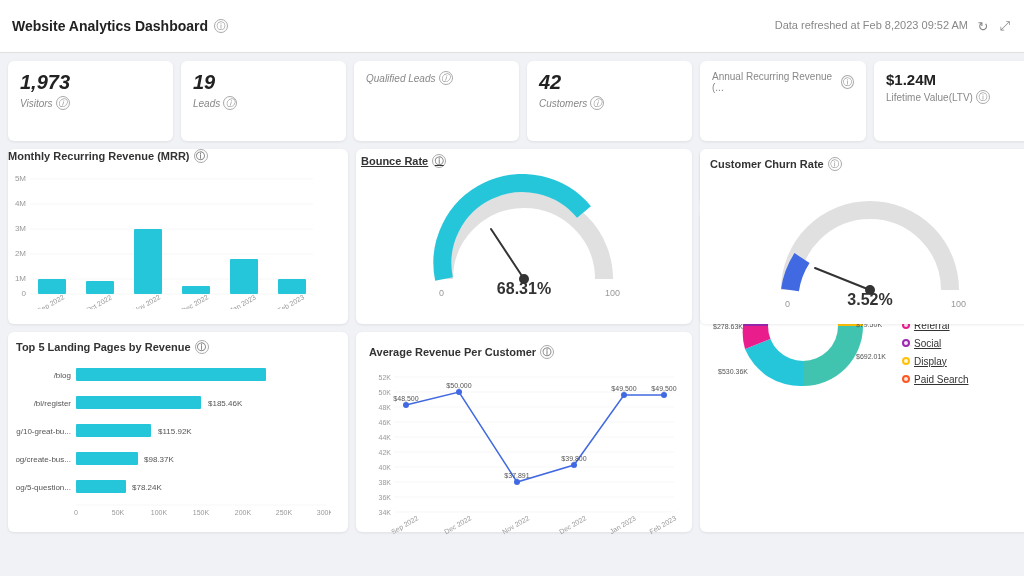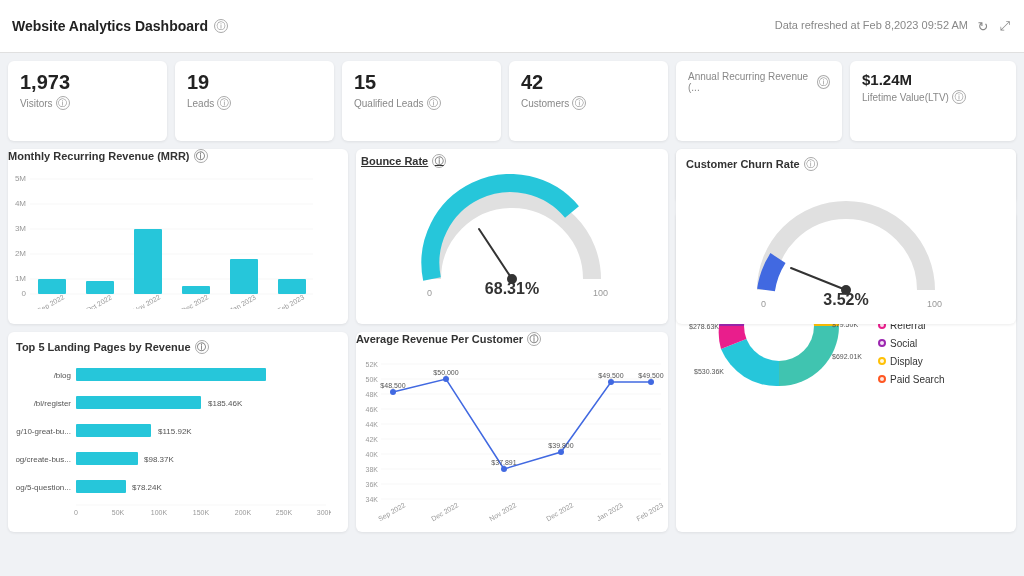--- a/index.html
+++ b/index.html
@@ -14,21 +14,21 @@
     .icon-circle { width: 14px; height: 14px; border-radius: 50%; border: 1px solid #aaa; display: inline-flex; align-items: center; justify-content: center; font-size: 9px; color: #888; cursor: pointer; }
     
     .card { background: #fff; border-radius: 6px; padding: 10px 12px; box-shadow: 0 1px 3px rgba(0,0,0,0.08); }
     .kpi-card { background: #fff; border-radius: 6px; padding: 10px 12px; box-shadow: 0 1px 3px rgba(0,0,0,0.08); }
     .kpi-value { font-size: 20px; font-weight: 700; color: #222; margin-bottom: 2px; }
     .kpi-label { font-size: 10px; color: #888; display: flex; align-items: center; gap: 3px; }
     .card-title { font-size: 11px; font-weight: 600; color: #333; margin-bottom: 6px; display: flex; align-items: center; gap: 4px; }
     
     svg text { font-family: -apple-system, sans-serif; }
     
-    .legend-item { display: flex; align-items: center; gap: 4px; font-size: 10px; margin-bottom: 3px; }
+    .legend-item { display: flex; align-items: center; gap: 4px; font-size: 10px; margin-bottom: 3px; text-decoration: underline; }
     .legend-dot-ring { width: 8px; height: 8px; border-radius: 50%; border: 2px solid; flex-shrink: 0; background: transparent; }
   </style>
 </head>
 <body>
 
 <div class="dashboard">
 
   <div class="header">
     <div class="header-left">
       <span class="header-title">Website Analytics Dashboard</span>
@@ -36,31 +36,30 @@
     </div>
     <div class="header-right">
       <span>Data refreshed at Feb 8,2023 09:52 AM</span>
       <span class="icon-circle" style="border:none; font-size:13px;">↻</span>
       <span class="icon-circle" style="border:none; font-size:13px;">⤢</span>
     </div>
   </div>
 
   <div style="display:grid; grid-template-columns: 340px 1fr 340px; grid-template-rows: 80px 175px 200px; gap:8px; padding:8px; flex:1; overflow:hidden;">
 
-    <div style="grid-column:1/3; grid-row:1; display:grid; grid-template-columns:repeat(4,1fr); gap:8px;">
+    <div style="grid-column:1/3; grid-row:1; display:grid; grid-template-columns:repeat(4,1fr); gap:8px;font-style:italic;">
       <div class="kpi-card">
         <div class="kpi-value">1,973</div>
         <div class="kpi-label">Visitors <span class="icon-circle">ⓘ</span></div>
       </div>
       <div class="kpi-card">
         <div class="kpi-value">19</div>
         <div class="kpi-label">Leads <span class="icon-circle">ⓘ</span></div>
       </div>
       <div class="kpi-card">
-        <div class="kpi-value">15</div>
         <div class="kpi-label">Qualified Leads <span class="icon-circle">ⓘ</span></div>
       </div>
       <div class="kpi-card">
         <div class="kpi-value">42</div>
         <div class="kpi-label">Customers <span class="icon-circle">ⓘ</span></div>
       </div>
     </div>
 
     <div style="grid-column:3; grid-row:1; display:grid; grid-template-columns:1fr 1fr; gap:8px;">
       <div class="kpi-card">
@@ -185,21 +184,21 @@
         <text x="60" y="155" font-size="7" fill="#999" text-anchor="middle">0</text>
         <text x="102" y="155" font-size="7" fill="#999" text-anchor="middle">50K</text>
         <text x="143" y="155" font-size="7" fill="#999" text-anchor="middle">100K</text>
         <text x="185" y="155" font-size="7" fill="#999" text-anchor="middle">150K</text>
         <text x="227" y="155" font-size="7" fill="#999" text-anchor="middle">200K</text>
         <text x="268" y="155" font-size="7" fill="#999" text-anchor="middle">250K</text>
         <text x="309" y="155" font-size="7" fill="#999" text-anchor="middle">300K</text>
       </svg>
     </div>
 
-    <div class="card" style="grid-column:2; grid-row:3; padding:0;">
+    <div class="card" style="grid-column:2; grid-row:3; padding:13px;">
       <div class="card-title">
         Average Revenue Per Customer <span class="icon-circle">ⓘ</span>
       </div>
       <svg width="310" height="170">
 
         <text x="22" y="15" font-size="7" fill="#999" text-anchor="end">52K</text>
         <text x="22" y="30" font-size="7" fill="#999" text-anchor="end">50K</text>
         <text x="22" y="45" font-size="7" fill="#999" text-anchor="end">48K</text>
         <text x="22" y="60" font-size="7" fill="#999" text-anchor="end">46K</text>
         <text x="22" y="75" font-size="7" fill="#999" text-anchor="end">44K</text>

